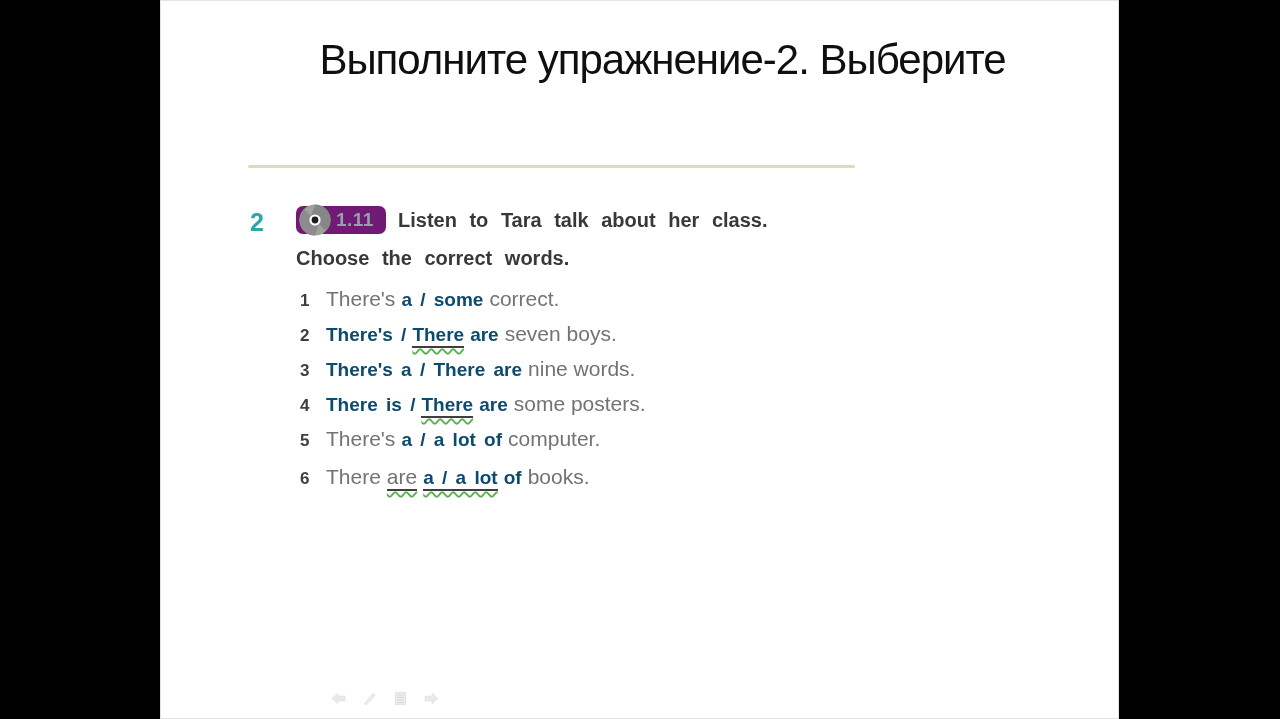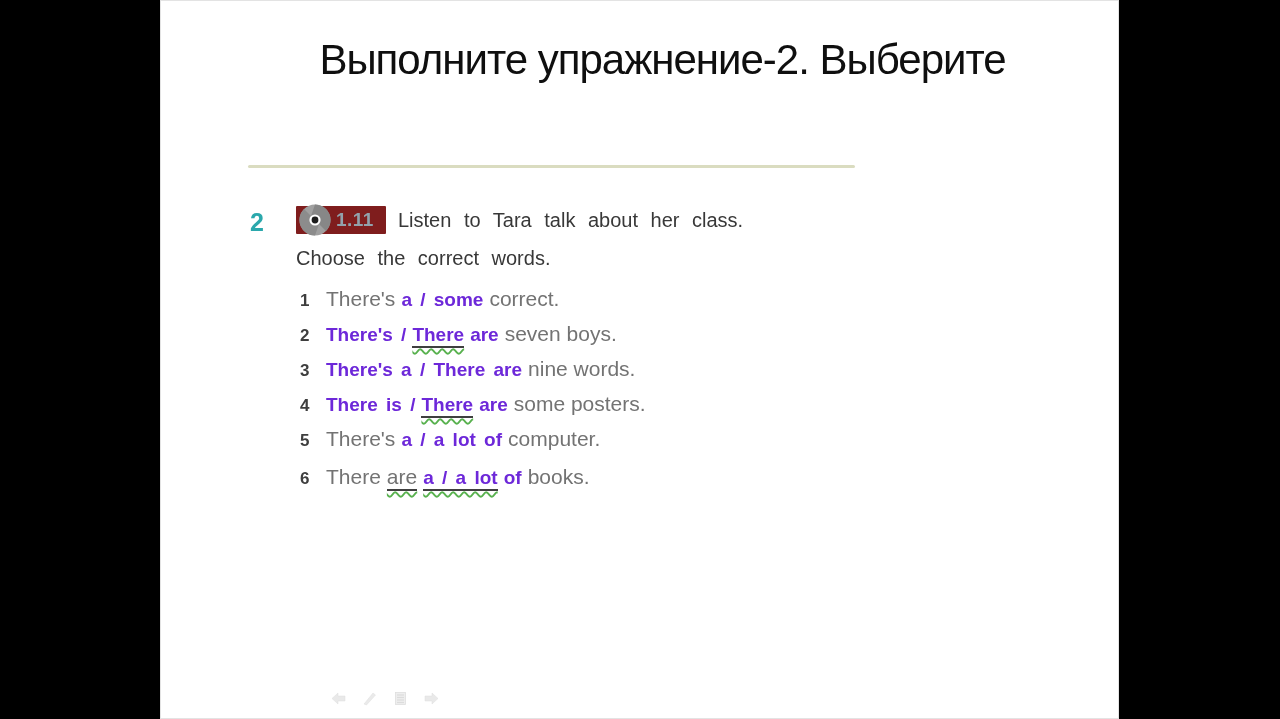--- a/index.html
+++ b/index.html
@@ -54,39 +54,39 @@
     color: #383838;
   }
   .ex-head-line1 {
     display: flex;
     align-items: center;
     gap: 12px;
   }
   .audio-chip {
     position: relative;
     width: 90px; height: 28px;
-    background: #7f1d1d;
-    border-radius: 1px;
+    background: #701a75;
+    border-radius: 7px;
     flex: 0 0 auto;
   }
   .audio-chip svg.cd {
     position: absolute;
     left: 2px; top: -3px;
   }
   .audio-chip .track {
     position: absolute;
     left: 40px; top: 3px;
     color: #92a2ac;
     font-size: 19px;
     font-weight: 700;
     letter-spacing: 0.5px;
   }
   .instr {
     font-size: 20px;
-    font-weight: 400;
+    font-weight: 700;
     word-spacing: 7px;
     color: #383838;
     white-space: nowrap;
   }
   .ex-head-line2 { margin-top: 13px; }
   
   .choices {
     position: absolute;
     left: 140px; top: 287px;
   }
@@ -108,21 +108,21 @@
   .seg + .seg { margin-left: 6px; }
   .reg {
     font-family: Liberation Sans, sans-serif;
     font-size: 21px;
     color: #737373;
   }
   .bold {
     font-family: "Liberation Sans", sans-serif;
     font-size: 19px;
     font-weight: 700;
-    color: #6d28d9;
+    color: #0c4a6e;
     word-spacing: 3px;
   }
   .uline {
     border-bottom: 2px solid #3f3f3f;
     padding-bottom: 0px;
   }
   .squig {
     text-decoration-line: underline;
     text-decoration-style: wavy;
     text-decoration-color: #58b14e;

